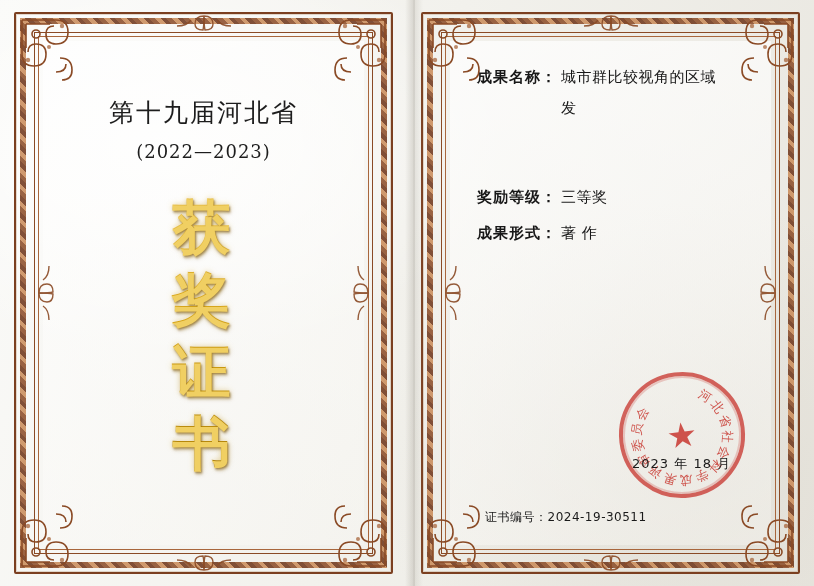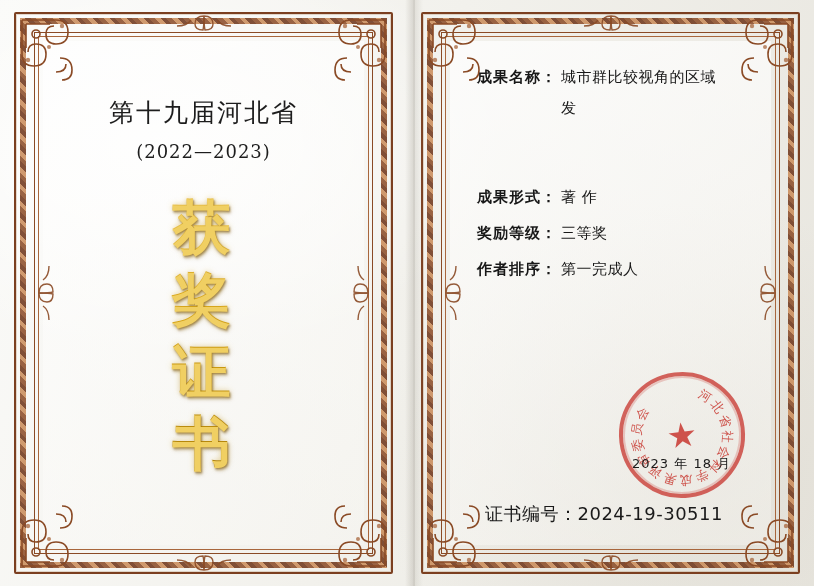--- a/index.html
+++ b/index.html
@@ -208,21 +208,21 @@
     font-size: 13px;
     letter-spacing: 1px;
     color: #1a1a1a;
   }
   .date-line .num { font-family: "DejaVu Sans", "Liberation Sans", sans-serif; }
 
   .cert-no {
     position: absolute;
     left: 78px;
     bottom: 60px;
-    font-size: 18px;
+    font-size: 12px;
     letter-spacing: 0.5px;
     color: #1a1a1a;
   }
 </style>
 </head>
 <body>
 
 <div id="page">
   <div class="paper-shade"></div>
 
@@ -468,30 +468,26 @@
       <div class="row title-row">
         <div class="lbl">成果名称：</div>
         <div class="val">
           <div>城市群比较视角的区域</div>
           <div>发</div>
         </div>
       </div>
 
       <div class="meta-block">
         <div class="row">
-          <div class="lbl">成果形式：</div>
-          <div class="val">著  作</div>
-        </div>
-        <div class="row">
           <div class="lbl">奖励等级：</div>
           <div class="val">三等奖</div>
         </div>
         <div class="row">
-          <div class="lbl">作者排序：</div>
-          <div class="val">第一完成人</div>
+          <div class="lbl">成果形式：</div>
+          <div class="val">著  作</div>
         </div>
         <div class="row">
         </div>
       </div>
     </div>
 
     <div class="seal">
       <div class="ring-text">
         <svg viewBox="0 0 118 118" width="118" height="118">
           <defs>

